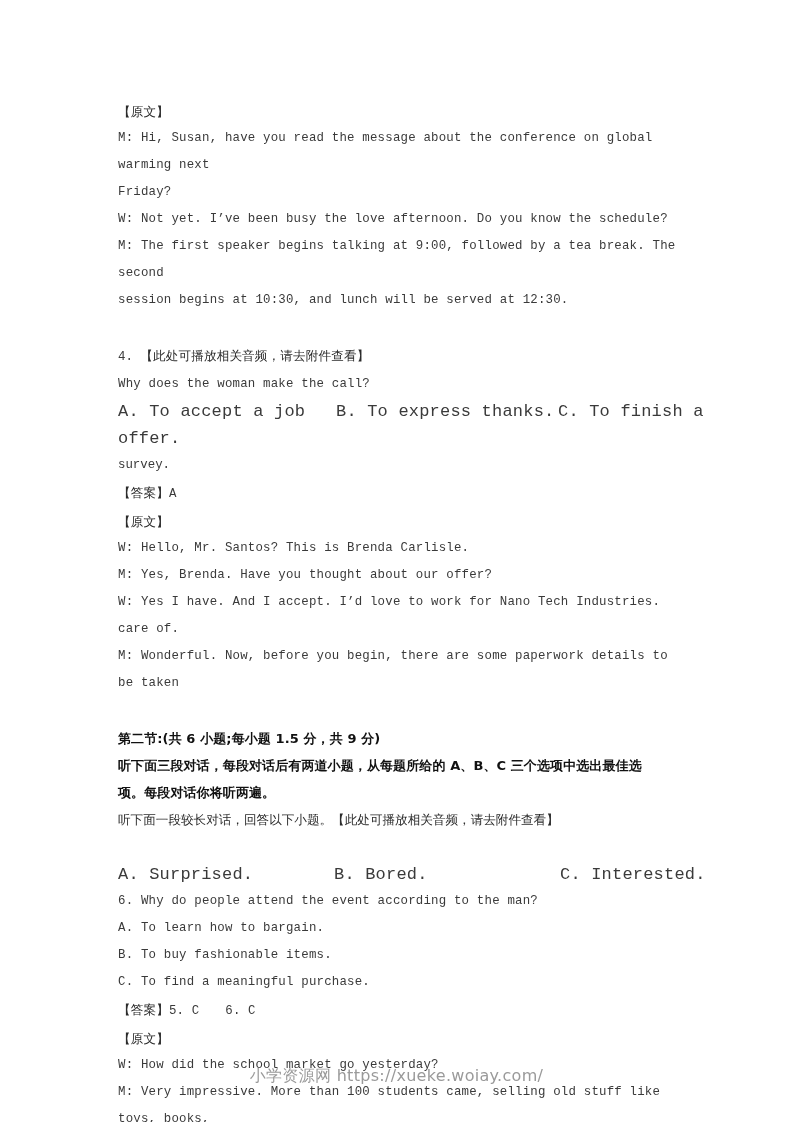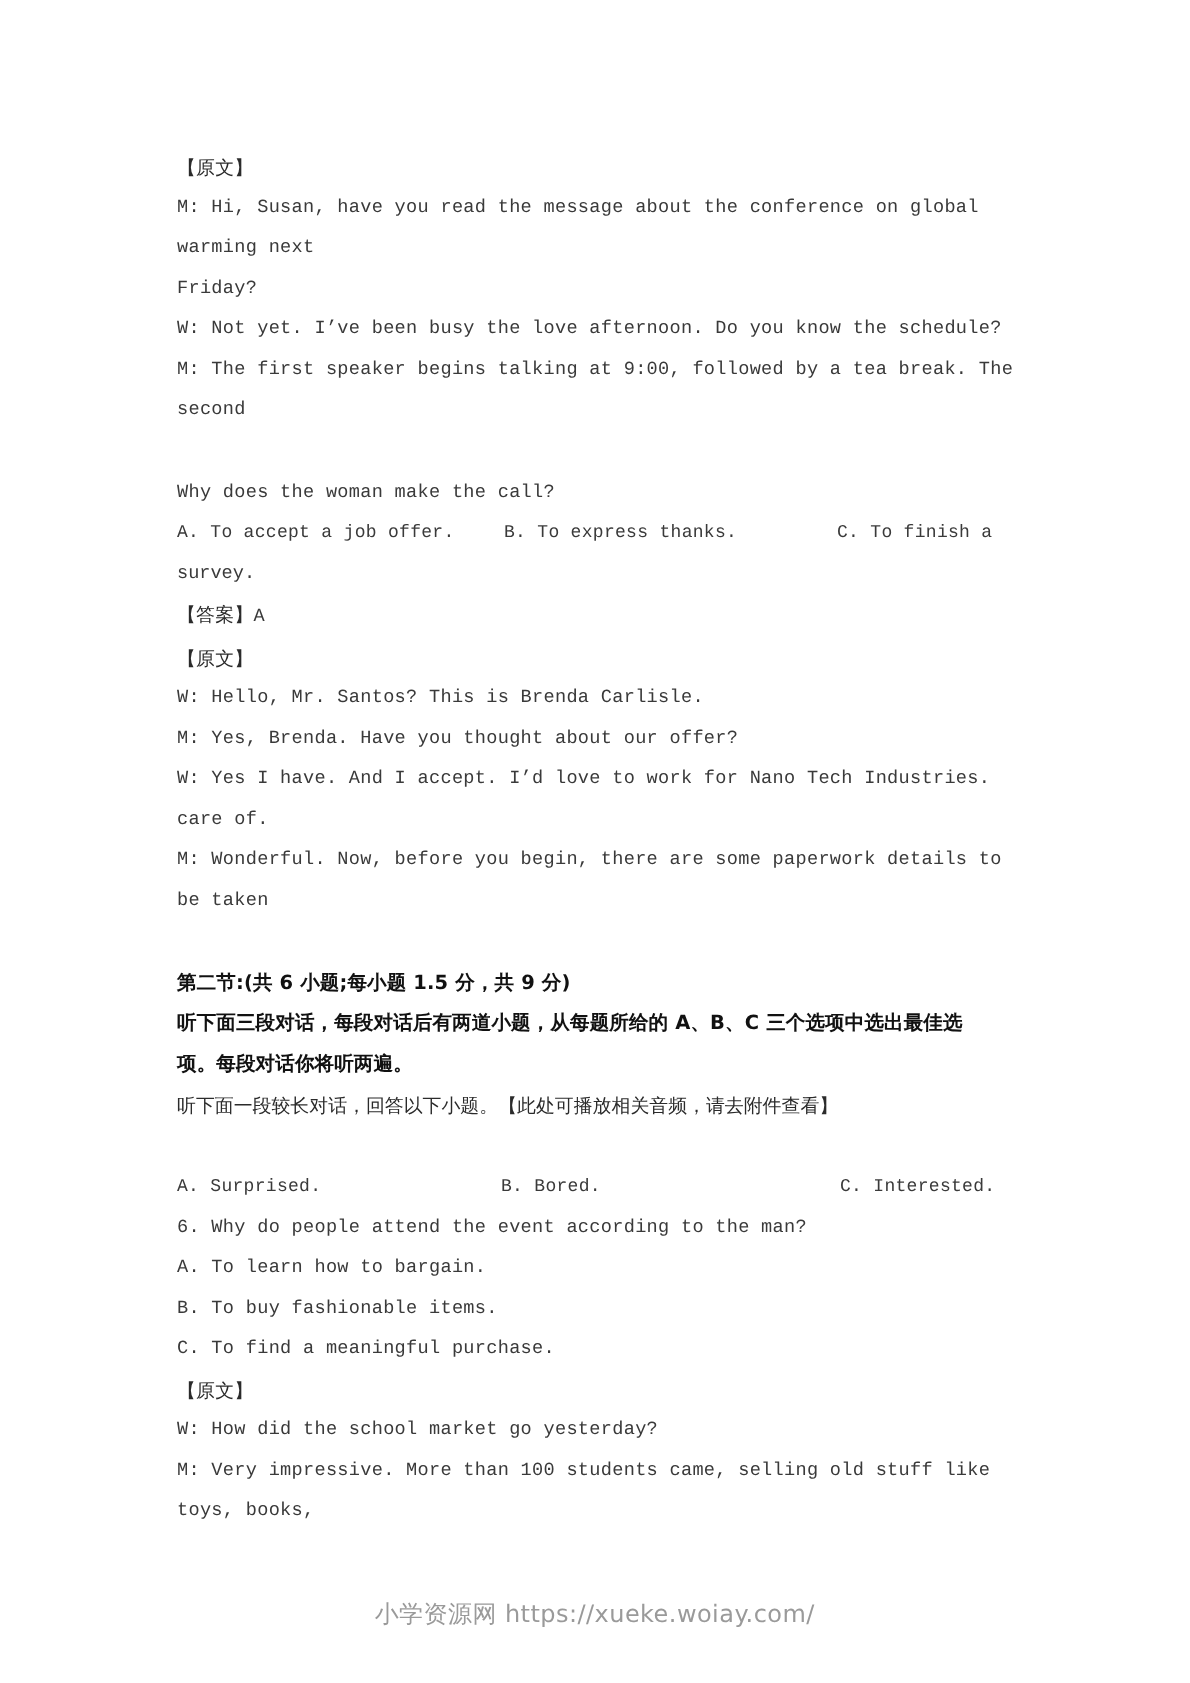--- a/index.html
+++ b/index.html
@@ -70,21 +70,21 @@
   
   .block { margin: 0; padding: 0; }
 
   .gap-lg { height: 28px; }
 
   
   .opt-row {
     display: flex;
     width: 100%;
     font-family: "Liberation Mono", "DejaVu Sans Mono", monospace;
-    font-size: 12px;
+    font-size: 17px;
     line-height: 27px;
     color: #3a3a3a;
     letter-spacing: 0.2px;
   }
   .opt-a { flex: 0 0 auto; }
   .opt-b { flex: 0 0 auto; }
   .opt-c { flex: 0 0 auto; }
 
   .q4-row .opt-a { width: 218px; }
   .q4-row .opt-b { width: 222px; }
@@ -139,26 +139,28 @@
 <body>
 
 <div class="page">
 
   <div class="block">
     <div class="line cjk">【原文】</div>
     <div class="line en">M: Hi, Susan, have you read the message about the conference on global warming next</div>
     <div class="line en">Friday?</div>
     <div class="line en">W: Not yet. I’ve been busy the love afternoon. Do you know the schedule?</div>
     <div class="line en">M: The first speaker begins talking at 9:00, followed by a tea break. The second</div>
+    <div class="line en">session begins at 10:30, and lunch will be served at 12:30.</div>
   </div>
 
   <div class="gap-lg"></div>
 
   <div class="block">
 
+    <div class="line"><span class="qnum">4.</span><span class="cjk" style="margin-left:7px;">【此处可播放相关音频，请去附件查看】</span></div>
 
     <div class="line en">Why does the woman make the call?</div>
 
     <div class="opt-row q4-row">
       <span class="opt-a">A. To accept a job offer.</span>
       <span class="opt-b">B. To express thanks.</span>
       <span class="opt-c">C. To finish a</span>
     </div>
     <div class="opt-cont">survey.</div>
 
@@ -191,20 +193,23 @@
     </div>
   </div>
 
   <div class="block">
     <div class="line en">6. Why do people attend the event according to the man?</div>
     <div class="line en">A. To learn how to bargain.</div>
     <div class="line en">B. To buy fashionable items.</div>
     <div class="line en">C. To find a meaningful purchase.</div>
   </div>
 
+  <div class="block">
+    <div class="line ans-line"><span class="cjk">【答案】</span><span class="mono">5. C</span><span class="ans-gap"></span><span class="mono">6. C</span></div>
+  </div>
 
   <div class="block">
     <div class="line cjk">【原文】</div>
     <div class="line en">W: How did the school market go yesterday?</div>
     <div class="line en">M: Very impressive. More than 100 students came, selling old stuff like toys, books,</div>
   </div>
 
 </div>
 
 <div class="watermark">小学资源网 https://xueke.woiay.com/</div>

